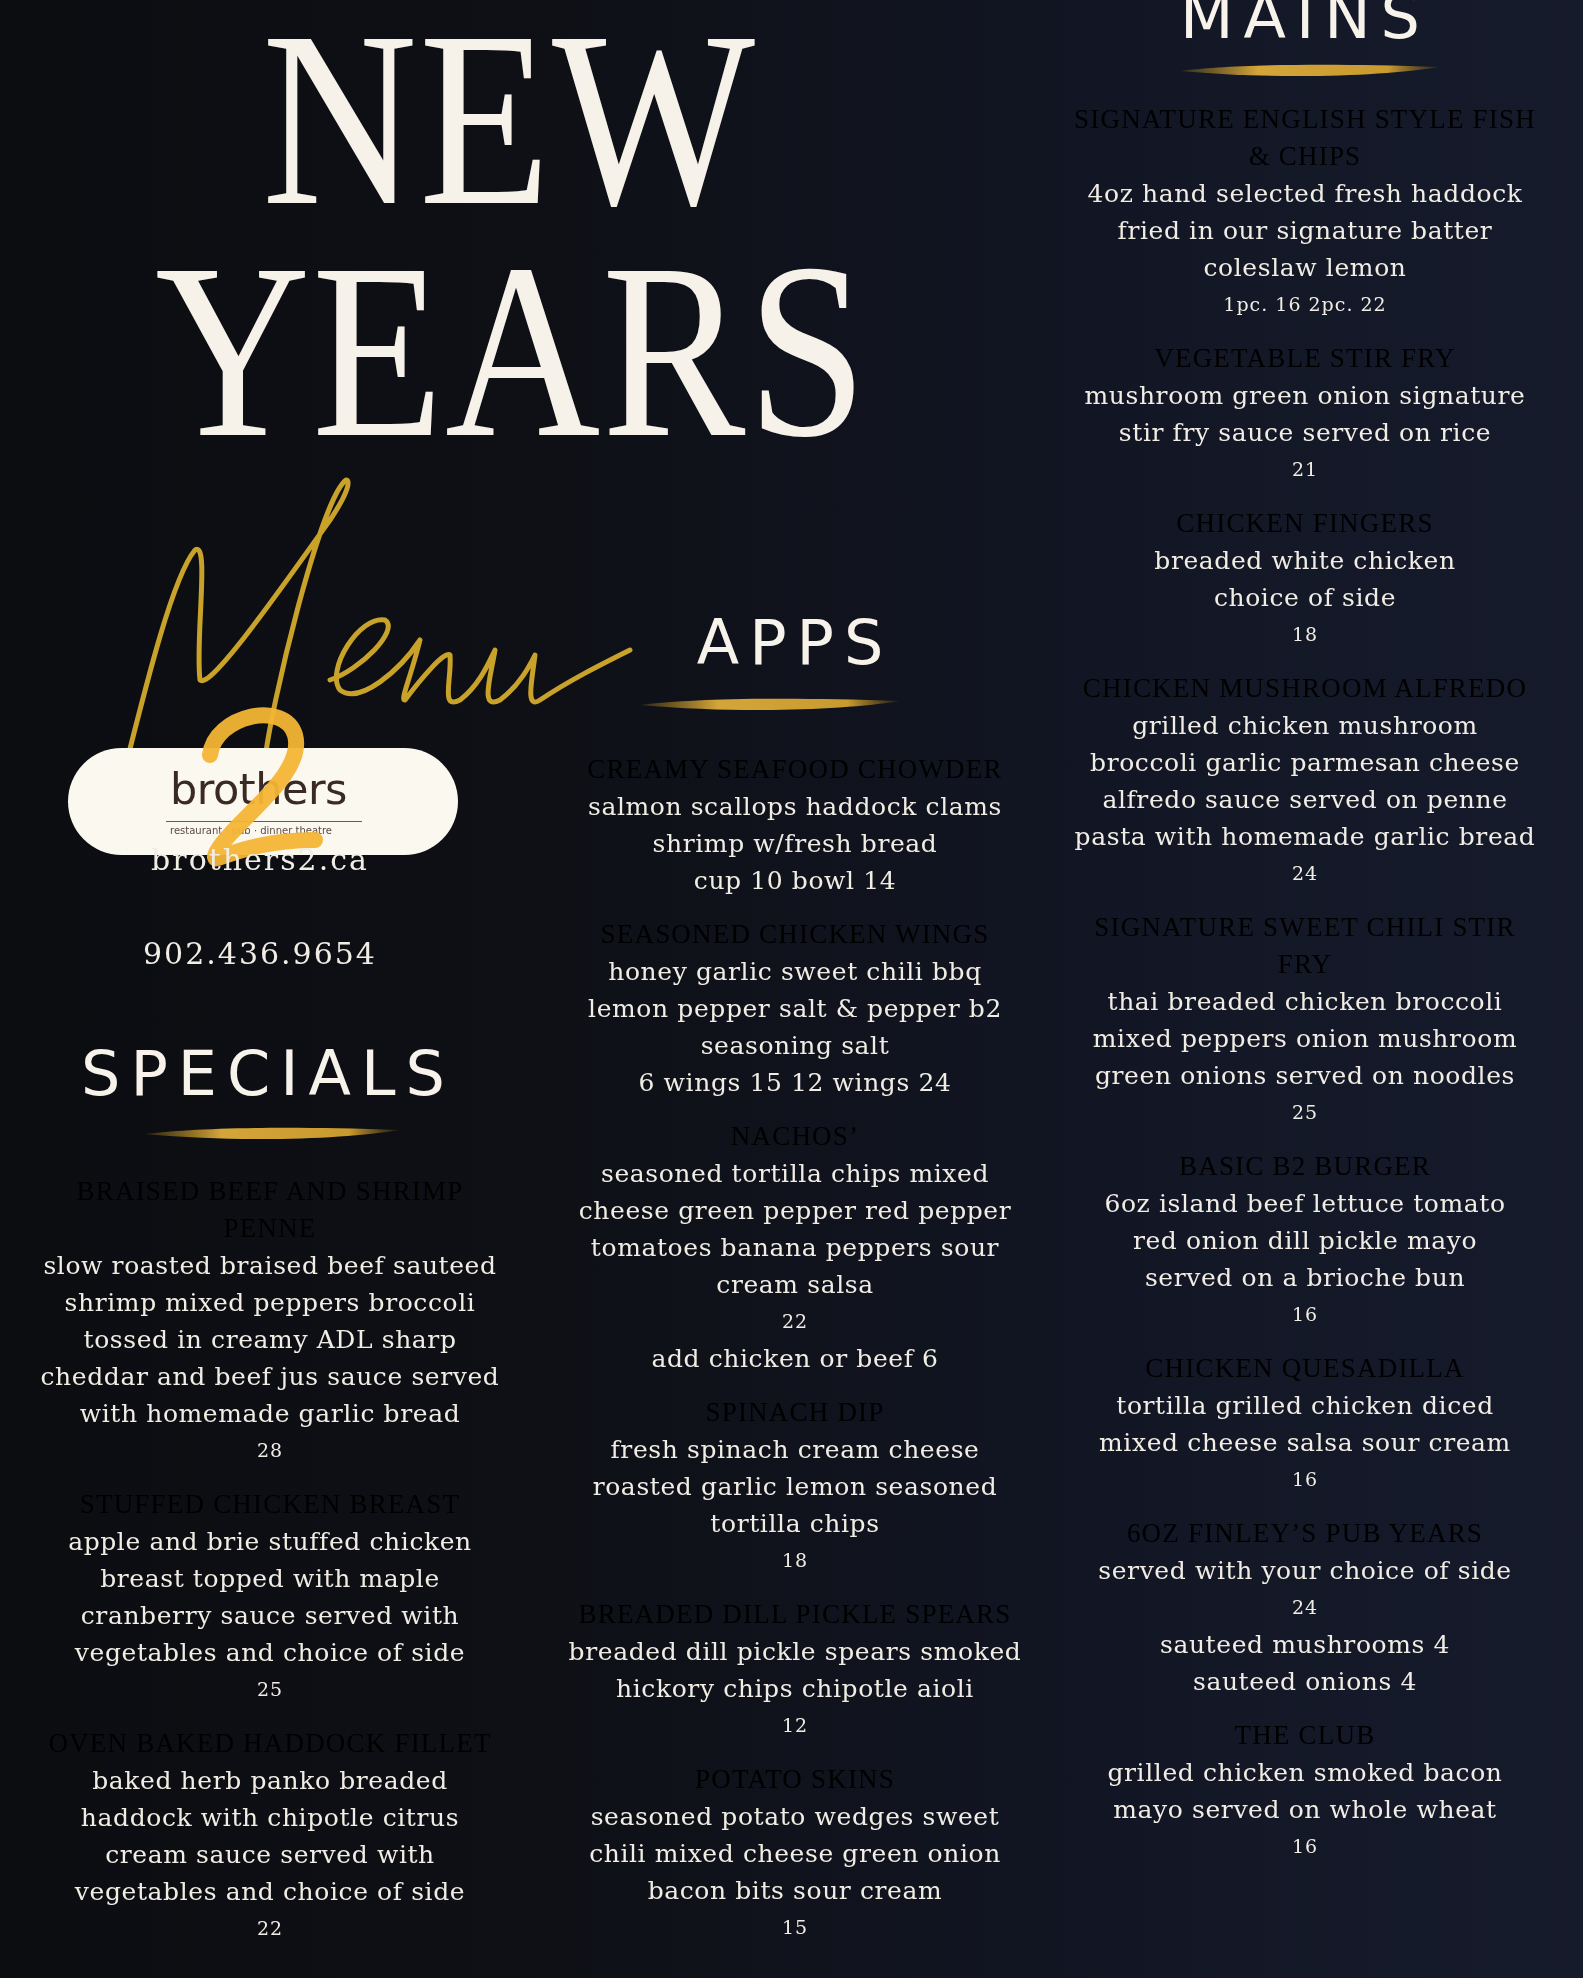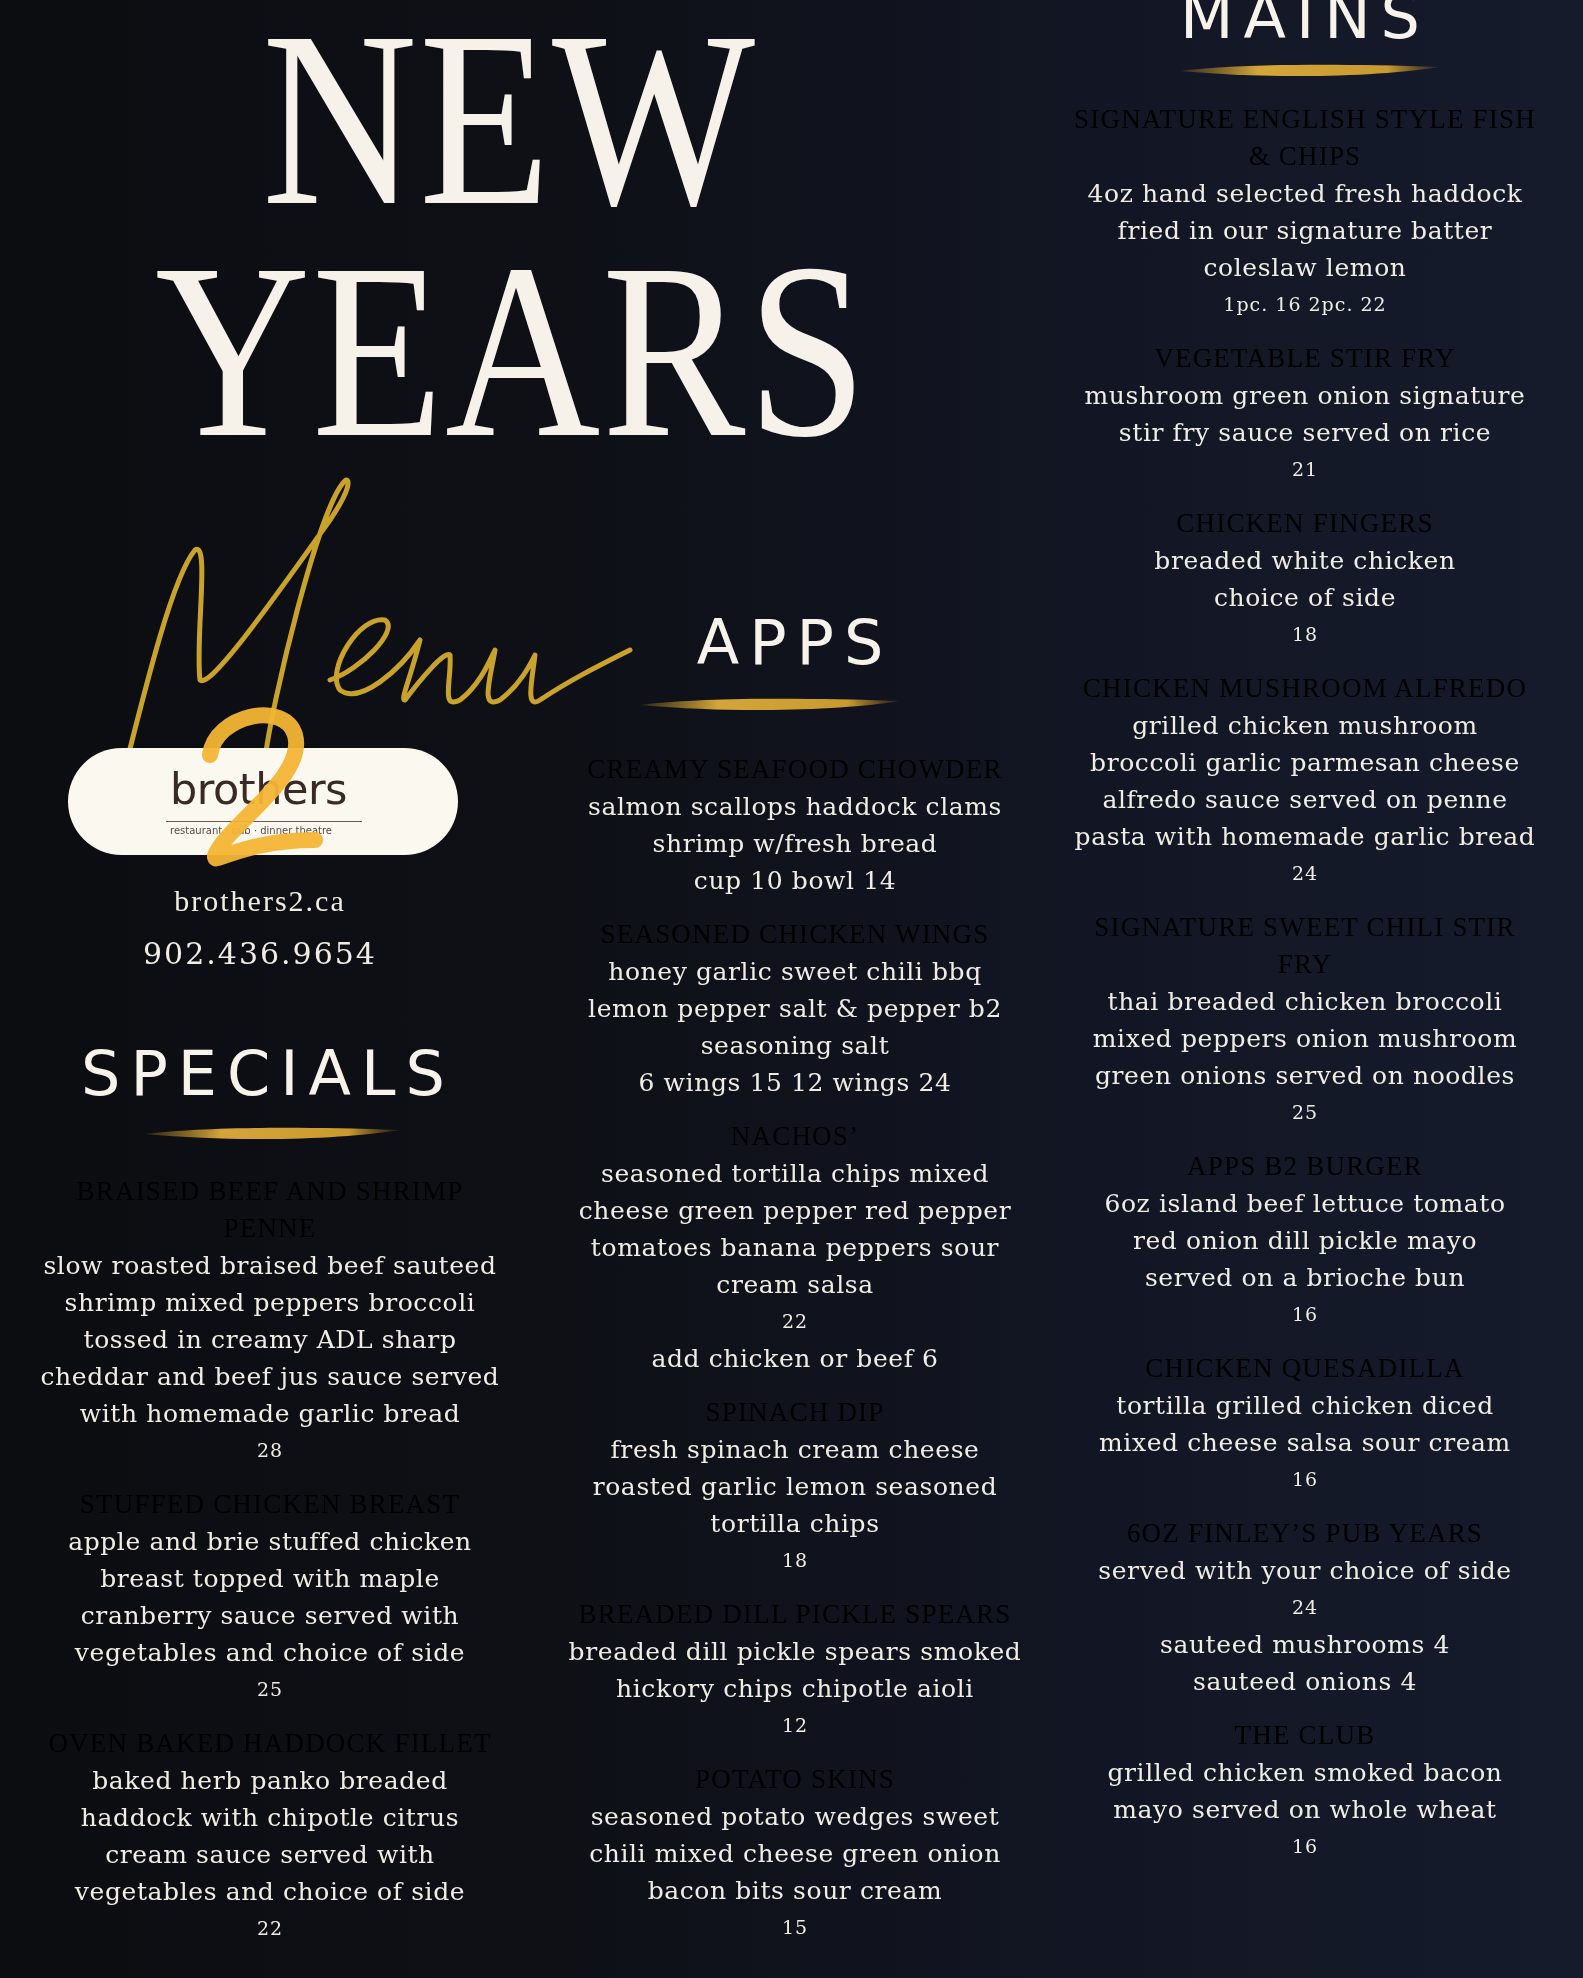--- a/index.html
+++ b/index.html
@@ -66,21 +66,21 @@
 
 <div class="abs logo">
   <span class="logo-name">brothers</span>
   <div class="logo-rule"></div>
   <span class="logo-tag">restaurant · pub · dinner theatre</span>
 </div>
 <svg class="abs logo-two" viewBox="0 0 150 180">
   <path d="M20 55 C 25 15, 95 0, 105 35 C 115 70, 60 110, 35 140 C 25 152, 22 160, 28 158 C 50 150, 80 140, 125 140" fill="none" stroke="#f3b534" stroke-width="16" stroke-linecap="round" stroke-linejoin="round" opacity="0.95"></path>
 </svg>
 
-<div class="abs contact" style="top:884px;font-family:Liberation Serif, serif;">brothers2.ca</div>
+<div class="abs contact" style="top:842px;">brothers2.ca</div>
 <div class="abs contact" style="top:936px;">902.436.9654</div>
 
 <div class="abs section-title" style="left:48px; top:1043px; width:440px;">SPECIALS</div>
 <svg class="abs brush" style="left:145px; top:1121px; width:255px;" viewBox="0 0 255 24" preserveAspectRatio="none">
   <defs>
     <linearGradient id="g1" x1="0" x2="1">
         <stop offset="0" stop-color="#b8891e" stop-opacity="0.2"></stop>
         <stop offset="0.3" stop-color="#d4a63a"></stop>
         <stop offset="0.8" stop-color="#c99a2e"></stop>
         <stop offset="1" stop-color="#a87c1c" stop-opacity="0.1"></stop>
@@ -204,21 +204,21 @@
   </div>
   <div class="item">
     <div class="item-name">SIGNATURE SWEET CHILI STIR</div>
     <div class="item-name">FRY</div>
     <div class="item-line">thai breaded chicken  broccoli</div>
     <div class="item-line">mixed peppers  onion  mushroom</div>
     <div class="item-line">green onions  served on noodles</div>
     <div class="item-price">25</div>
   </div>
   <div class="item">
-    <div class="item-name">APPS B2 BURGER</div>
+    <div class="item-name">BASIC B2 BURGER</div>
     <div class="item-line">6oz island beef  lettuce  tomato</div>
     <div class="item-line">red onion  dill pickle  mayo</div>
     <div class="item-line">served on a brioche bun</div>
     <div class="item-price">16</div>
   </div>
   <div class="item">
     <div class="item-name">CHICKEN QUESADILLA</div>
     <div class="item-line">tortilla grilled chicken  diced</div>
     <div class="item-line">mixed cheese  salsa  sour cream</div>
     <div class="item-price">16</div>

